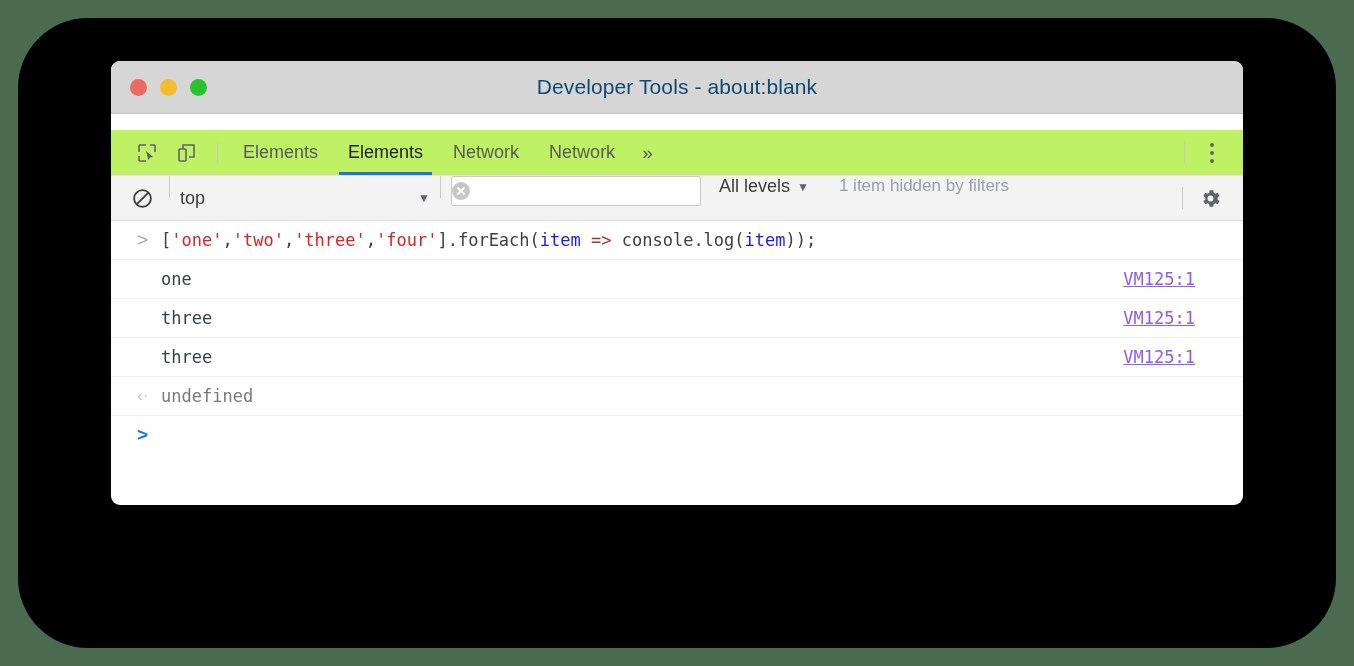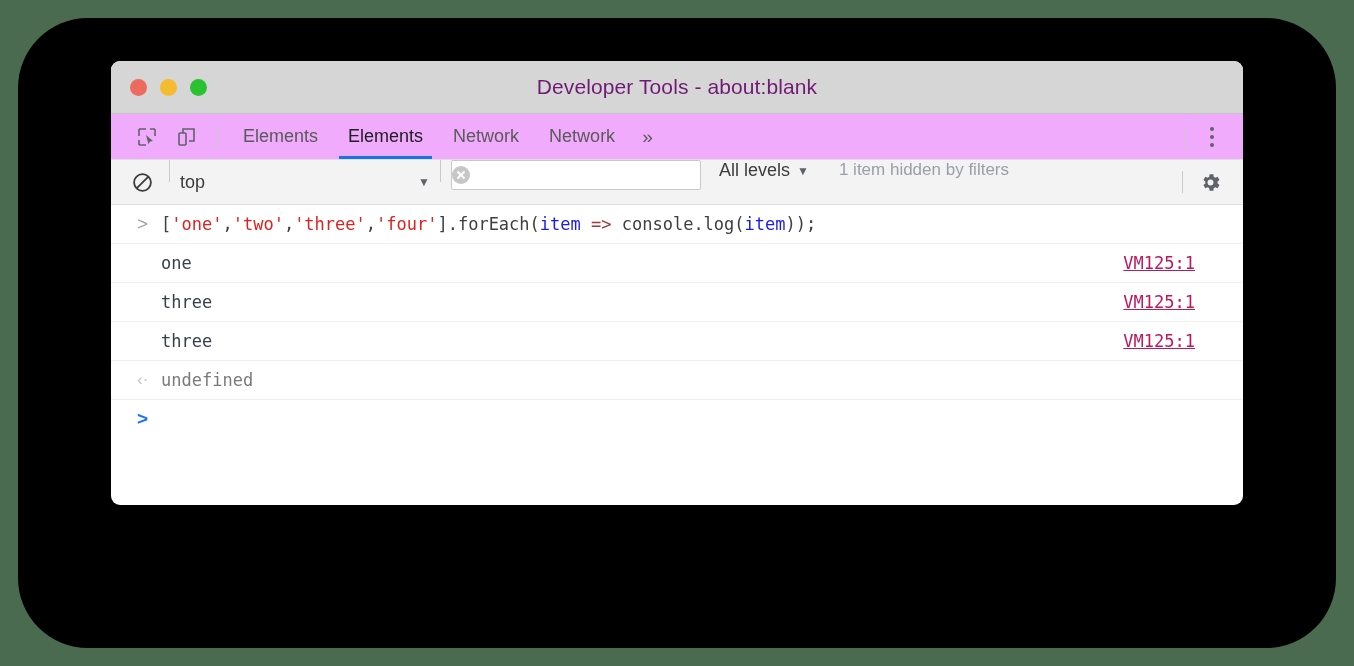--- a/index.html
+++ b/index.html
@@ -52,32 +52,33 @@
     border-radius: 50%;
   }
   #tl-close  { left: 19px;  background: #ed6a5e; }
   #tl-min    { left: 49px;  background: #f6bc2f; }
   #tl-max    { left: 79px;  background: #2ac230; }
   #window-title {
     position: absolute;
     left: 0; right: 0; top: 14px;
     text-align: center;
     font-size: 21px;
-    color: #701a75;
+    color: #0c4a6e;
     letter-spacing: 0.1px;
   }
 
   
   #tabbar {
     position: relative;
     height: 45px;
-    background: #f0abfc;
+    background: #bef264;
     border-bottom: 1px solid #e0e0e0;
     display: flex;
     align-items: center;
+    margin-top: 16px;
   }
   .tbicon {
     width: 40px;
     height: 45px;
     display: flex;
     align-items: center;
     justify-content: center;
   }
   #inspect-icon { margin-left: 16px; }
   .vsep {
@@ -257,21 +258,21 @@
   .msg  { margin-left: 24px; color: #37404a; }
   .undef { margin-left: 24px; color: #7a7a7a; }
   .str  { color: #e02020; }
   .ident{ color: #1a1aee; }
   .arrow{ color: #a33; }
   .srclink {
     position: absolute;
     right: 48px;
     font-family: "DejaVu Sans Mono", monospace;
     font-size: 17px;
-    color: #be185d;
+    color: #8b5cf6;
     text-decoration: underline;
   }
   #input-row {
     height: 62px;
     align-items: flex-start;
     padding-top: 8px;
   }
 </style>
 </head>
 <body>

